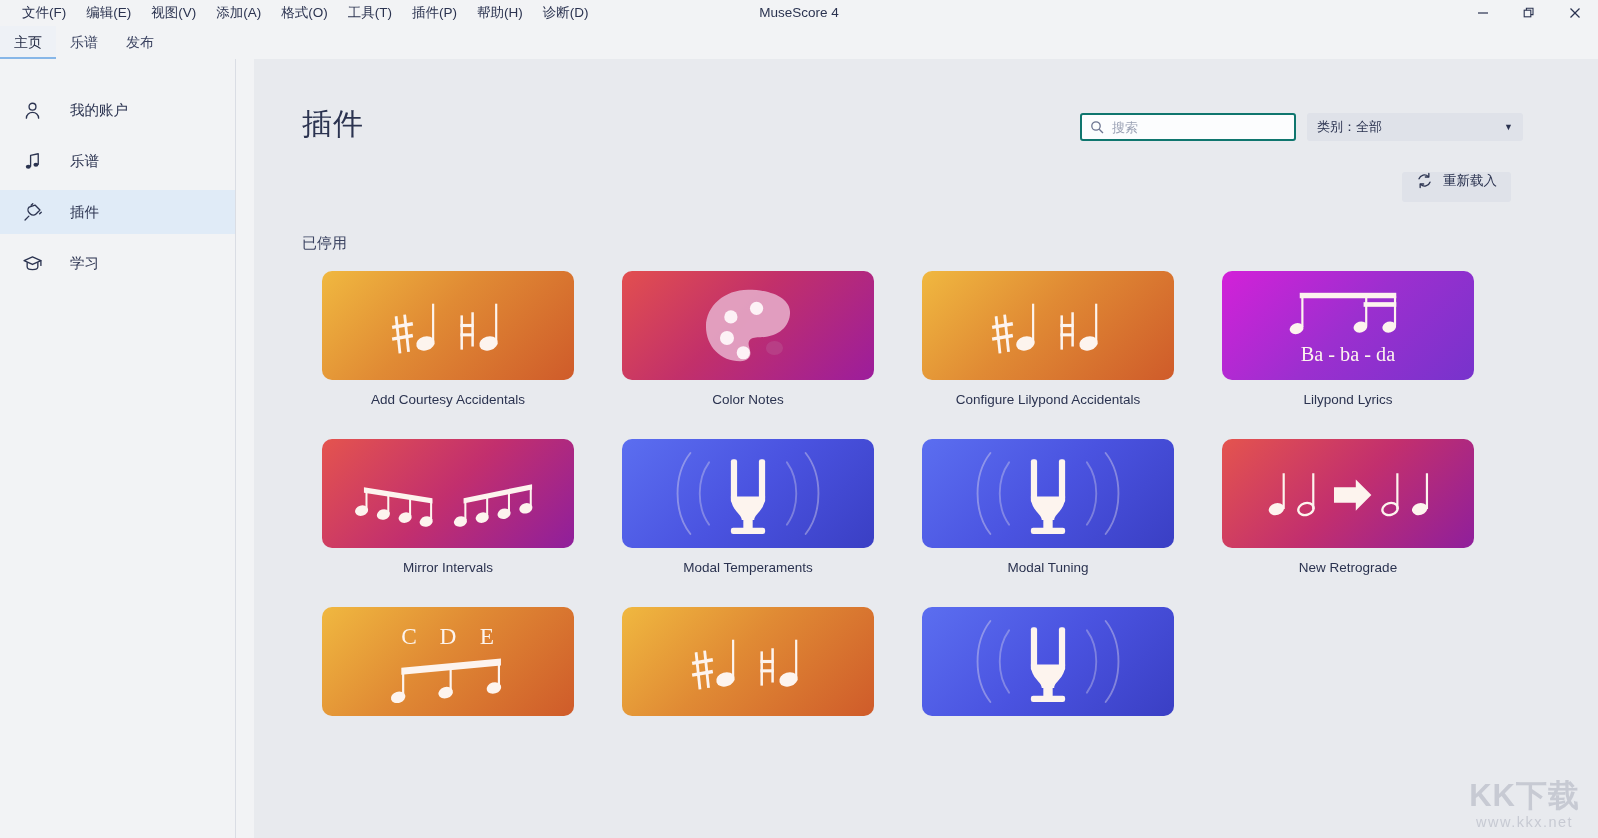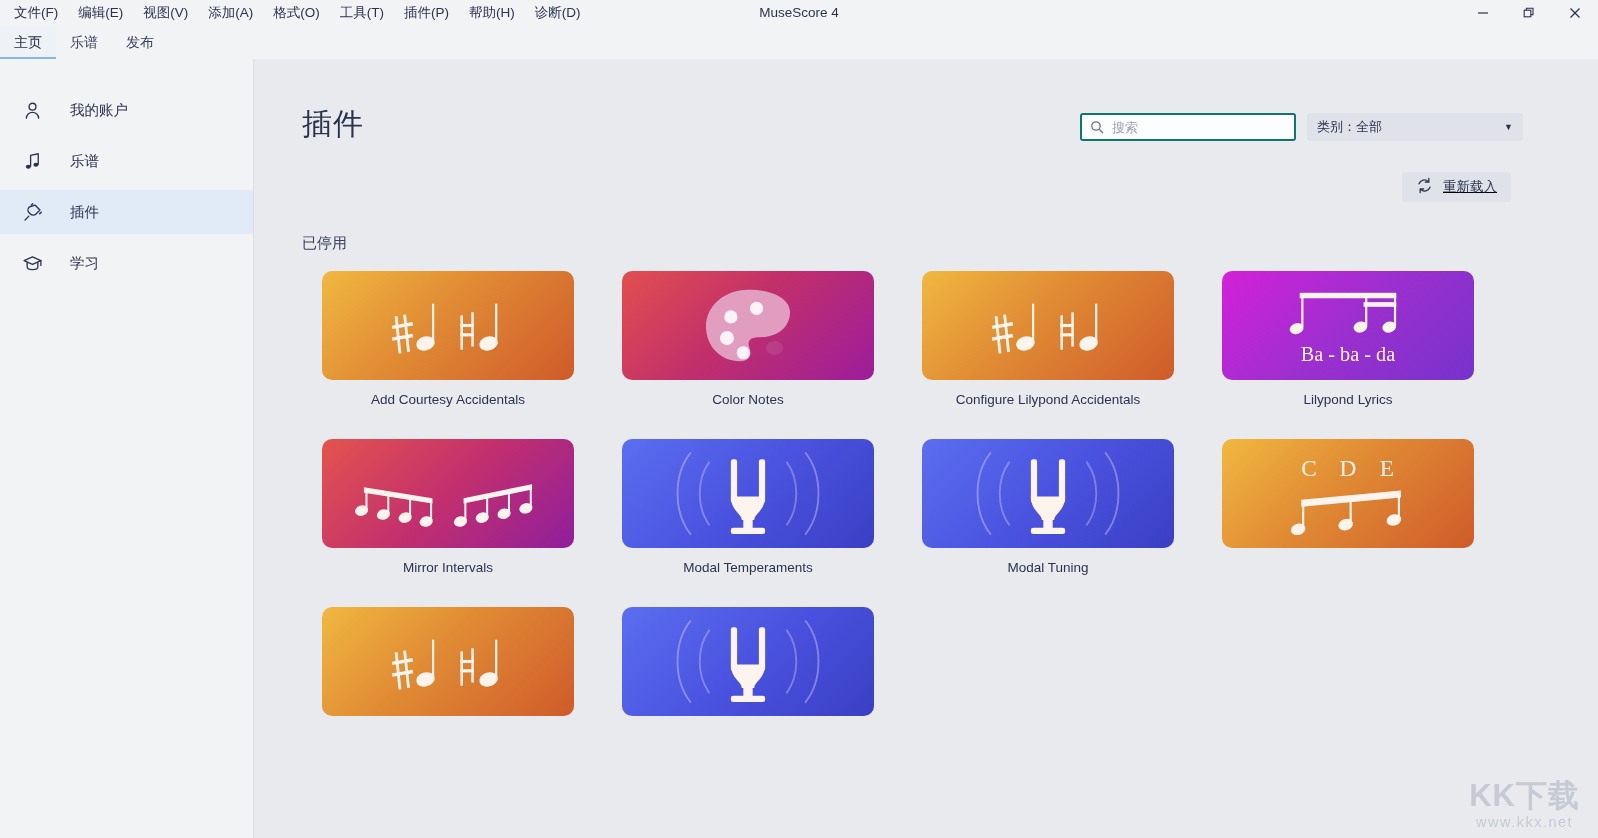--- a/index.html
+++ b/index.html
@@ -11,21 +11,21 @@
   }
   #app { position: relative; width: 1598px; height: 838px; background: #f2f3f5; }
 
   
   .titlebar {
     position: absolute; top: 0; left: 0; width: 1598px; height: 26px;
     background: #f2f3f5;
   }
   .menubar {
     position: absolute; top: 0; left: 0; height: 26px;
-    display: flex; align-items: flex-end; gap: 0px; padding-left: 4px;
+    display: flex; align-items: flex-end; gap: 0px; padding-left: 12px;
   }
   .menu-item {
     font-size: 13.5px; color: #2b3350; padding: 4px 10px;
     white-space: nowrap; cursor: default;
   }
   .win-title {
     position: absolute; top: 0; left: 0; width: 1598px; height: 26px;
     line-height: 26px; text-align: center;
     font-size: 13.5px; color: #2b3350; pointer-events: none;
   }
@@ -48,21 +48,21 @@
     padding: 0 14px; font-size: 14px; color: #3a4260; cursor: default;
   }
   .tab.active { background: #eef1f6; color: #1f2740; }
   .tab.active::after {
     content: ""; position: absolute; left: 0; right: 0; bottom: 0;
     height: 2.5px; background: #86b6e8;
   }
 
   
   .sidebar {
-    position: absolute; top: 59px; left: 0; width: 254px; height: 779px;
+    position: absolute; top: 59px; left: 0; width: 236px; height: 779px;
     background: #f2f3f5; border-right: 1px solid #dadde4;
   }
   .side-item {
     position: relative; display: flex; align-items: center;
     height: 44px; padding-left: 22px; cursor: default;
   }
   .side-item .ico {
     width: 28px; display: flex; align-items: center; justify-content: flex-start;
     color: #2b3350;
   }
@@ -106,23 +106,22 @@
     width: 216px; height: 28px; background: #dfe2e9;
     border-radius: 3px; display: flex; align-items: center;
     padding: 0 10px; cursor: default; gap: 8px;
   }
   .catbox .clabel { font-size: 13px; color: #2b3350; white-space: nowrap; }
   .catbox .caret { margin-left: auto; color: #2b3350; font-size: 9px; }
 
   .reload-btn {
     position: absolute; left: 1148px; top: 113px;
     height: 30px; background: #dfe2e9; border-radius: 3px;
-    display: flex; align-items: center; padding: 0 14px; gap: 10px;
+    display: flex; padding: 0 14px; gap: 10px;
     cursor: default;
-    text-decoration: underline;
   }
   .reload-btn .rtext { font-size: 13.5px; color: #2b3350; white-space: nowrap; }
 
   .section-head {
     position: absolute; left: 48px; top: 175px;
     font-size: 15px; color: #3a4260;
   }
 
   
   .grid {
@@ -416,20 +415,38 @@
       <rect x="140" y="26" width="8" height="56" rx="3"></rect>
       <path d="M104 74 C104 92 118 96 118 104 L134 104 C134 96 148 92 148 74 z"></path>
       <rect x="120" y="100" width="12" height="18"></rect>
       <rect x="104" y="114" width="44" height="8" rx="3"></rect>
     </g>
   </svg>
           </div>
           <div class="card-label">Modal Tuning</div>
         </div>
         <div class="card">
+          <div class="card-art g-crimson">
+            <svg viewBox="0 0 252 140">
+    <g fill="#fdf4ee">
+      <rect x="42" y="44" width="2.8" height="46"></rect>
+      <ellipse cx="34" cy="90" rx="10" ry="7.6" transform="rotate(-17 34 90)"></ellipse>
+      <rect x="80" y="44" width="2.8" height="46"></rect>
+      <ellipse cx="72" cy="90" rx="10" ry="7.6" transform="rotate(-17 72 90)" fill="none" stroke="#fdf4ee" stroke-width="3"></ellipse>
+      <polygon points="108,62 136,62 136,52 156,72 136,92 136,82 108,82"></polygon>
+      <rect x="188" y="44" width="2.8" height="46"></rect>
+      <ellipse cx="180" cy="90" rx="10" ry="7.6" transform="rotate(-17 180 90)" fill="none" stroke="#fdf4ee" stroke-width="3"></ellipse>
+      <rect x="226" y="44" width="2.8" height="46"></rect>
+      <ellipse cx="218" cy="90" rx="10" ry="7.6" transform="rotate(-17 218 90)"></ellipse>
+    </g>
+  </svg>
+          </div>
+          <div class="card-label">New Retrograde</div>
+        </div>
+        <div class="card">
           <div class="card-art g-orange">
             <svg viewBox="0 0 252 140">
     <text x="76" y="48" text-anchor="middle" font-family="'Liberation Serif','DejaVu Serif',serif" font-size="30" fill="#fdf4ee">C</text>
               <text x="126" y="48" text-anchor="middle" font-family="'Liberation Serif','DejaVu Serif',serif" font-size="30" fill="#fdf4ee">D</text>
               <text x="176" y="48" text-anchor="middle" font-family="'Liberation Serif','DejaVu Serif',serif" font-size="30" fill="#fdf4ee">E</text>
     <g fill="#fdf4ee">
       <polygon points="66,78 194,66 194,75 66,87"></polygon>
       <rect x="67" y="80" width="2.8" height="34"></rect>
       <rect x="128" y="74" width="2.8" height="34"></rect>
       <rect x="190" y="68" width="2.8" height="34"></rect>

